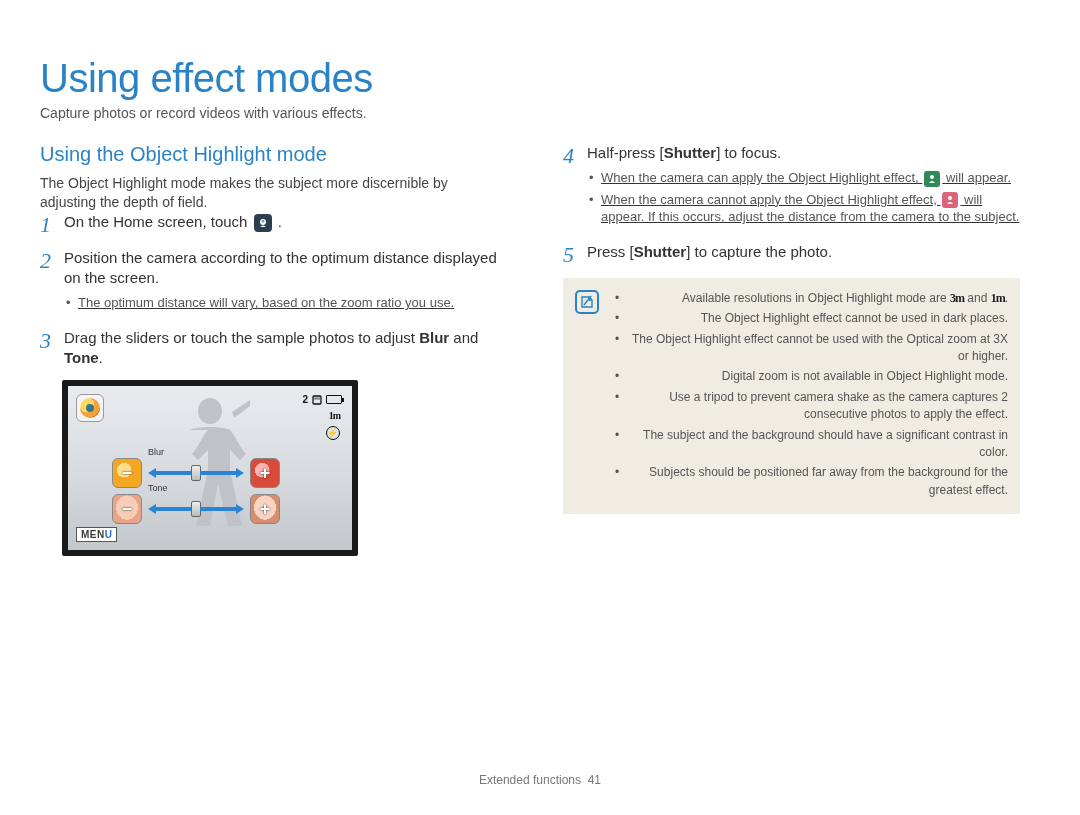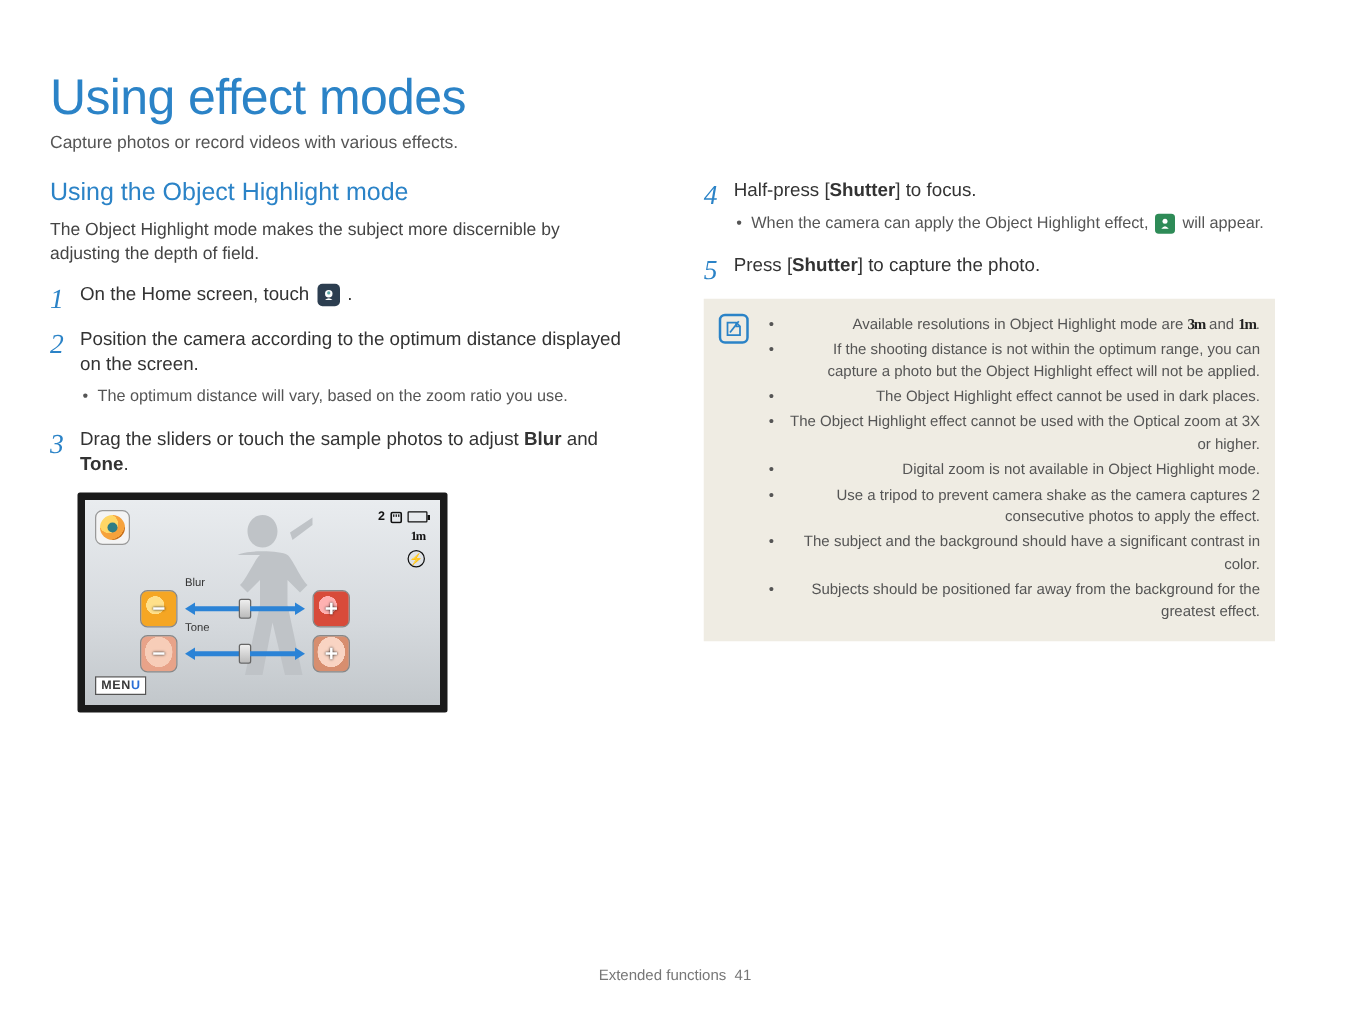--- a/index.html
+++ b/index.html
@@ -29,36 +29,35 @@
   .subheading {
     font-size: 20px;
     color: #2b83c7;
     font-weight: 400;
     margin-bottom: 8px;
   }
   .body-text {
     font-size: 14px;
     color: #444;
     line-height: 1.35;
-    margin-bottom: 14px;
   }
   .step { display: flex; margin-bottom: 12px; }
   .step-num {
     font-family: Georgia, 'Times New Roman', serif;
     font-style: italic;
     font-size: 22px;
     color: #2b83c7;
     width: 24px;
     flex-shrink: 0;
     line-height: 1;
     padding-top: 2px;
   }
   .step-body { flex: 1; font-size: 15px; color: #333; line-height: 1.35; }
   .step-body b { font-weight: bold; }
-  ul.sub { list-style: none; margin: 6px 0 0 0; padding: 0; }
+  ul.sub { list-style: none; margin: 6px 0 0 0; padding: 0; text-decoration: underline; }
   ul.sub li {
     font-size: 13px;
     color: #555;
     line-height: 1.35;
     position: relative;
     padding-left: 14px;
     margin-bottom: 4px;
   }
   ul.sub li::before {
     content: "•";
@@ -371,20 +370,30 @@
             <li>
               <span>When the camera can apply the Object Highlight effect, </span>
               <span class="inline-icon green">
                 <svg viewBox="0 0 12 12">
                     <circle cx="6" cy="4" r="2" fill="#fff"></circle>
                     <path d="M3 10 Q6 6 9 10" fill="#fff"></path>
                   </svg>
               </span>
               <span> will appear.</span>
             </li>
+            <li>
+              <span>When the camera cannot apply the Object Highlight effect, </span>
+              <span class="inline-icon pink">
+                <svg viewBox="0 0 12 12">
+                    <circle cx="6" cy="4" r="2" fill="#fff"></circle>
+                    <path d="M3 10 Q6 6 9 10" fill="#fff"></path>
+                  </svg>
+              </span>
+              <span> will appear. If this occurs, adjust the distance from the camera to the subject.</span>
+            </li>
           </ul>
         </div>
       </div>
 
       <div class="step">
         <div class="step-num">5</div>
         <div class="step-body">
           <span>Press [</span><b>Shutter</b><span>] to capture the photo.</span>
         </div>
       </div>
@@ -394,21 +403,20 @@
           <svg viewBox="0 0 14 14">
               <path d="M2 2 L9 2 L12 5 L12 12 L2 12 Z" fill="none" stroke="#2b83c7" stroke-width="1.4"></path>
               <path d="M9 2 L9 5 L12 5" fill="none" stroke="#2b83c7" stroke-width="1.4"></path>
               <path d="M11 1 L4 10" stroke="#2b83c7" stroke-width="1.4"></path>
             </svg>
         </div>
         <ul>
           <li>
             <span>Available resolutions in Object Highlight mode are </span><span class="inline-text-icon">3m</span><span> and </span><span class="inline-text-icon">1m</span><span>.</span>
           </li>
-          <li>If the shooting distance is not within the optimum range, you can capture a photo but the Object Highlight effect will not be applied.</li>
           <li>The Object Highlight effect cannot be used in dark places.</li>
           <li>The Object Highlight effect cannot be used with the Optical zoom at 3X or higher.</li>
           <li>Digital zoom is not available in Object Highlight mode.</li>
           <li>Use a tripod to prevent camera shake as the camera captures 2 consecutive photos to apply the effect.</li>
           <li>The subject and the background should have a significant contrast in color.</li>
           <li>Subjects should be positioned far away from the background for the greatest effect.</li>
         </ul>
       </div>
     </div>
   </div>

